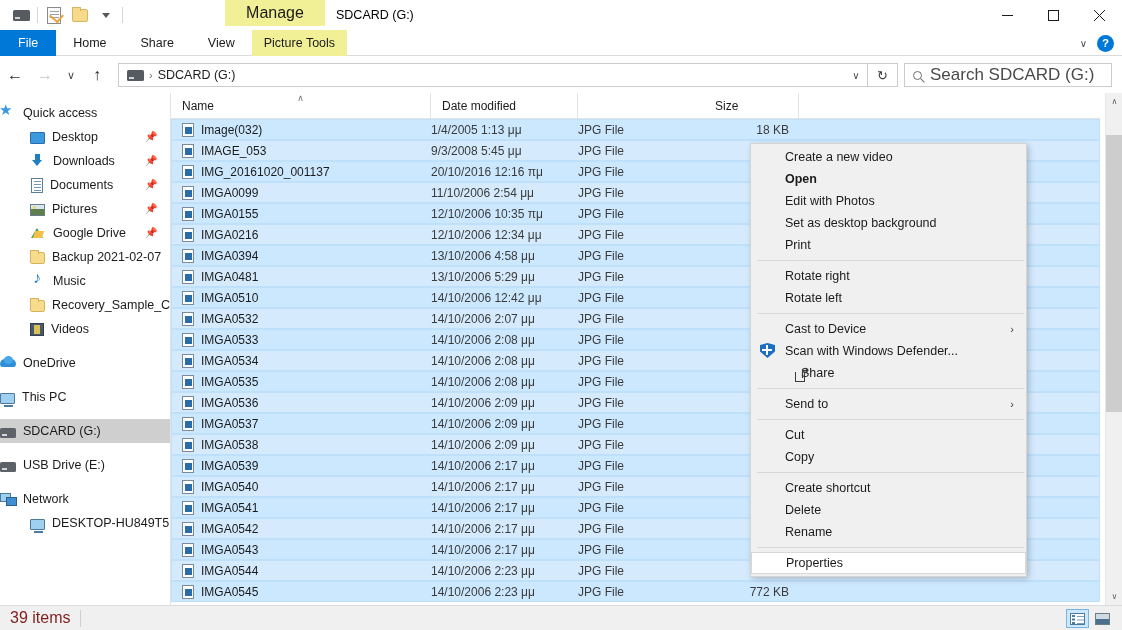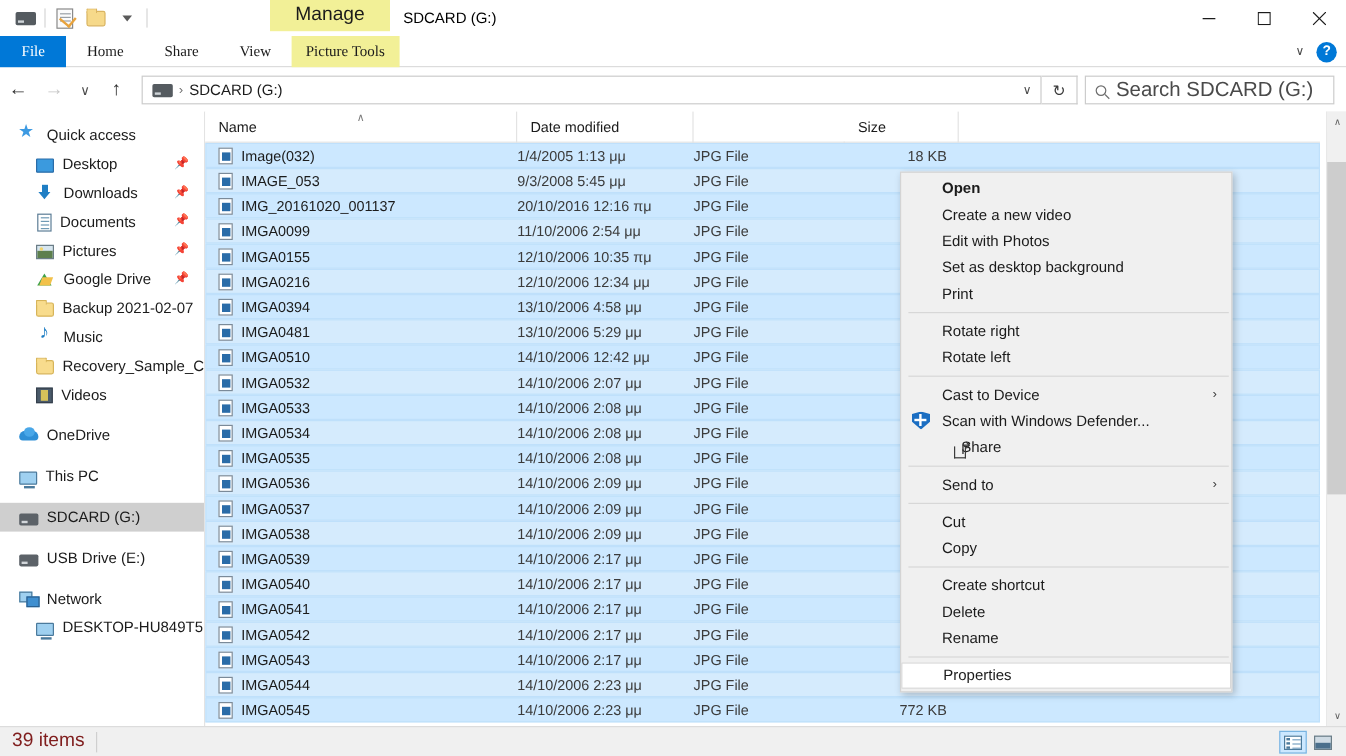--- a/index.html
+++ b/index.html
@@ -78,21 +78,21 @@
   .wc svg { display: block; }
 
   
   .ribbon {
     position: absolute; left: 0; top: 30px; width: 1122px; height: 26px;
     background: #ffffff; border-bottom: 1px solid #dcdcdc;
   }
   .tabs { position: absolute; left: 0; top: 0; display: flex; height: 26px; }
   .tab {
     height: 26px; padding: 0 17px; display: flex; align-items: center;
-    font-size: 12.5px; color: #1b1b1b; font-family: Liberation Serif, serif;
+    font-size: 12.5px; color: #1b1b1b;
   }
   .tab.file { background: #0078d7; color: #ffffff; padding: 0 18px; }
   .tab.ptools {
     background: #f2f097; padding: 0 12px;
   }
   .ribbon-right {
     position: absolute; right: 8px; top: 0; height: 26px; display: flex;
     align-items: center; gap: 10px;
   }
   .help-circle {
@@ -150,21 +150,21 @@
     position: absolute; left: 0; top: 93px; width: 1122px; height: 512px;
     background: #ffffff;
   }
 
   
   .navpane {
     position: absolute; left: 0; top: 0; width: 170px; height: 512px;
     background: #ffffff; overflow: hidden; padding-top: 8px;
   }
   .nav-row {
-    height: 24px; display: flex; align-items: center; padding-left: 16px;
+    height: 24px; display: flex; align-items: center; 
     font-size: 12.5px; color: #1b1b1b; position: relative;
   }
   .nav-row.indent { padding-left: 30px; }
   .nav-row.selected { background: #cfcfcf; }
   .nav-row .lbl { margin-left: 7px; white-space: nowrap; overflow: hidden; }
   .nav-icon { width: 16px; height: 16px; flex: none; position: relative; }
   .pin {
     position: absolute; right: 14px; top: 6px; width: 11px; height: 12px;
     color: #9b9b9b; font-size: 11px; line-height: 11px;
   }
@@ -811,25 +811,25 @@
         <div class="sb-arrow">∧</div>
         <div class="sb-thumb"></div>
         <div class="sb-arrow bot">∨</div>
       </div>
     </div>
 
   </div>
 
   <div class="ctxmenu">
     <div id="ctx-list">
+        <div class="ctx-item">
+          <span>Create a new video</span>
+        </div>
         <div class="ctx-item bold">
           <span>Open</span>
-        </div>
-        <div class="ctx-item">
-          <span>Create a new video</span>
         </div>
         <div class="ctx-item">
           <span>Edit with Photos</span>
         </div>
         <div class="ctx-item">
           <span>Set as desktop background</span>
         </div>
         <div class="ctx-item">
           <span>Print</span>
         </div>

